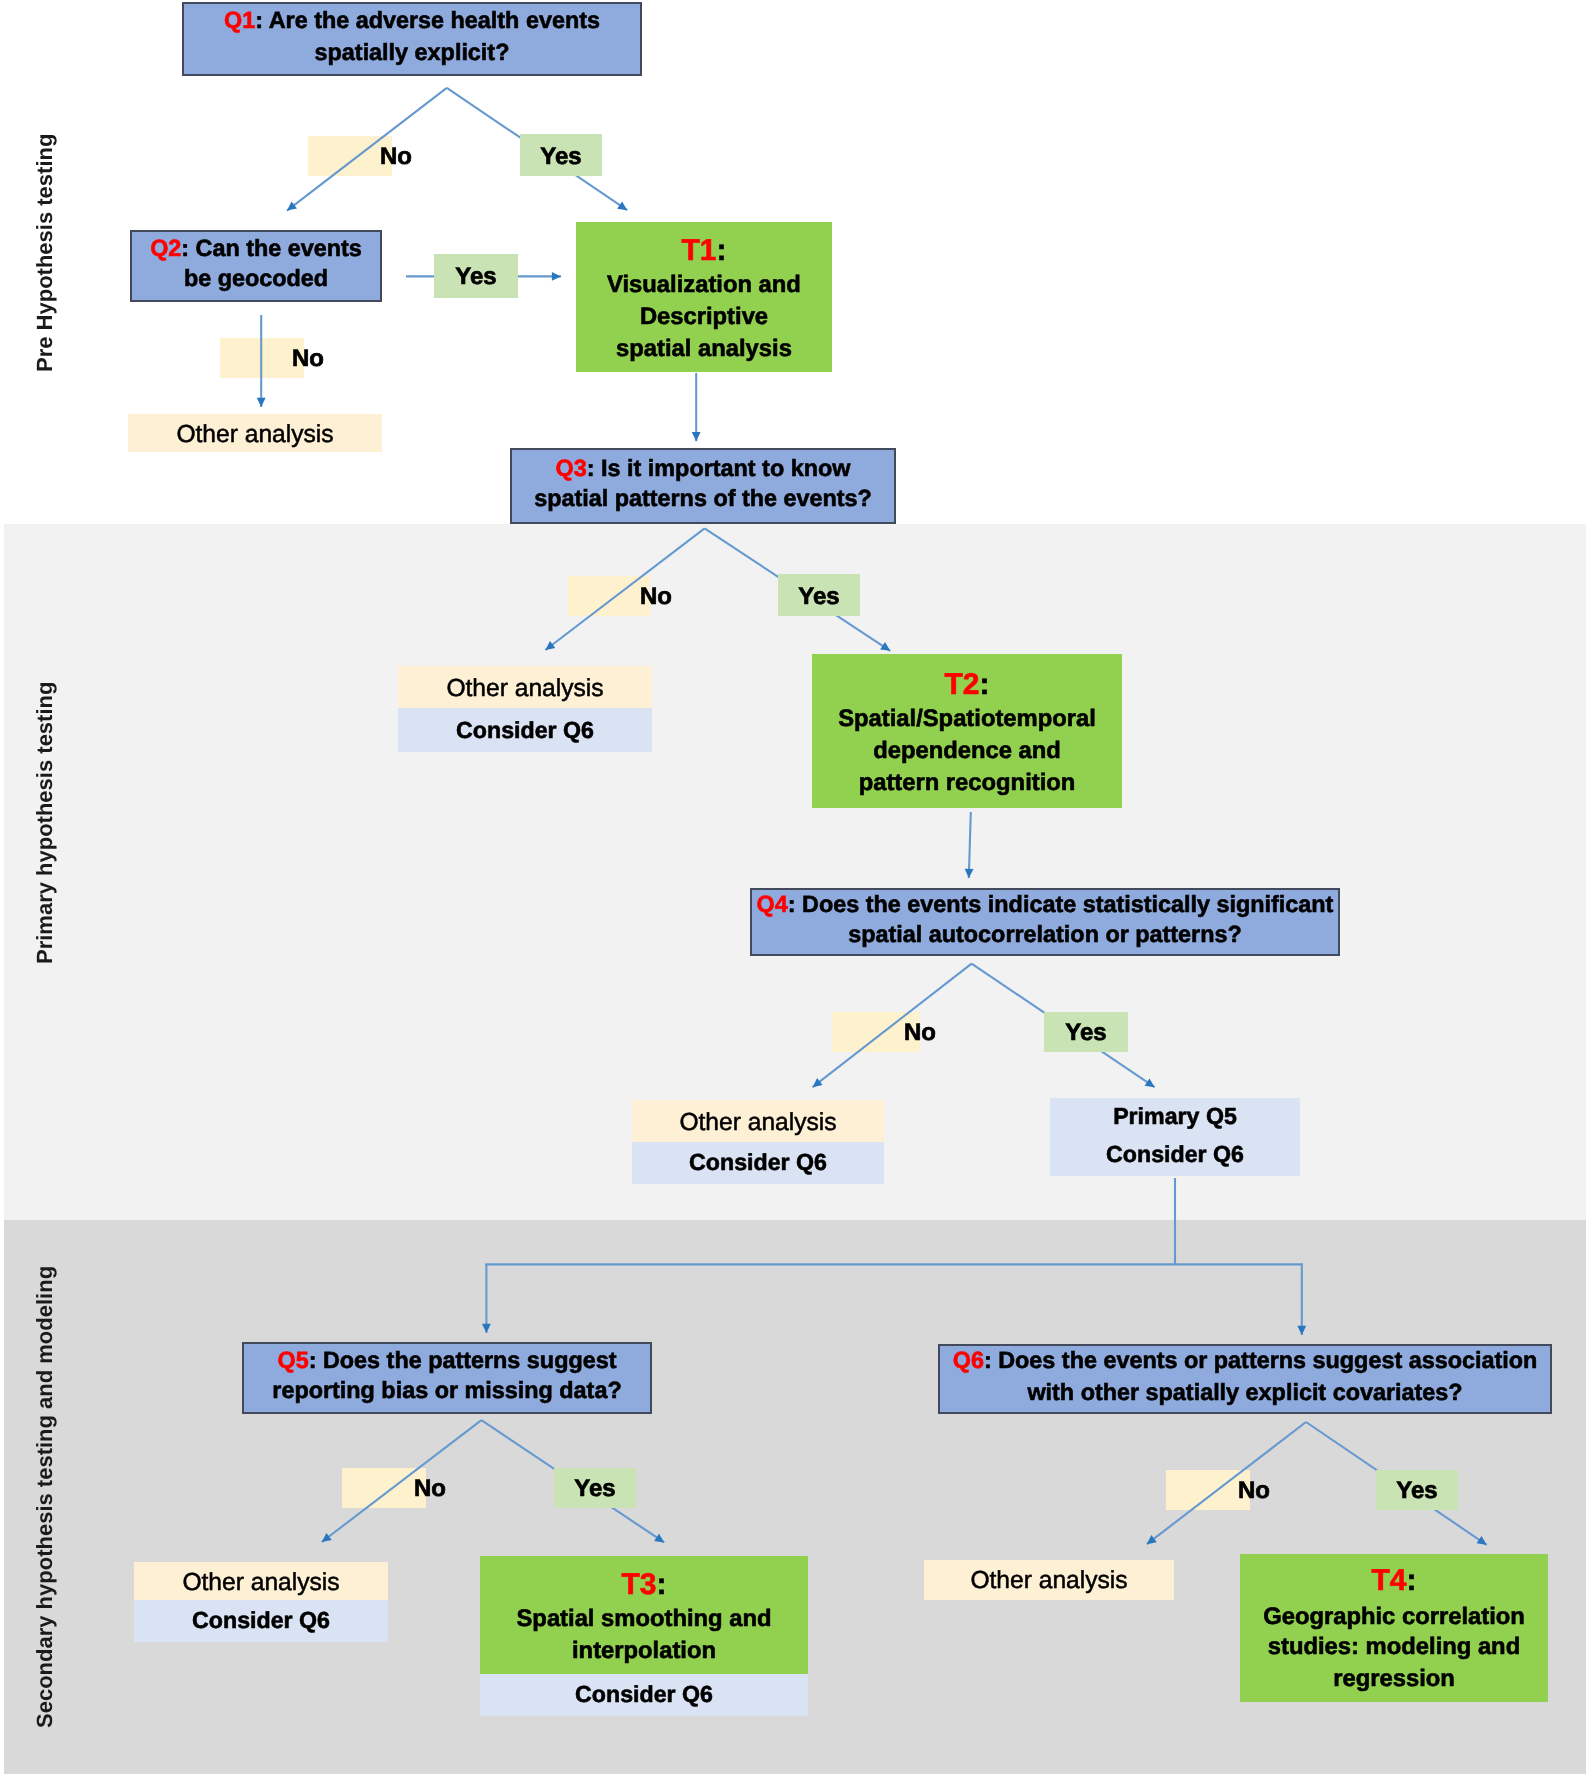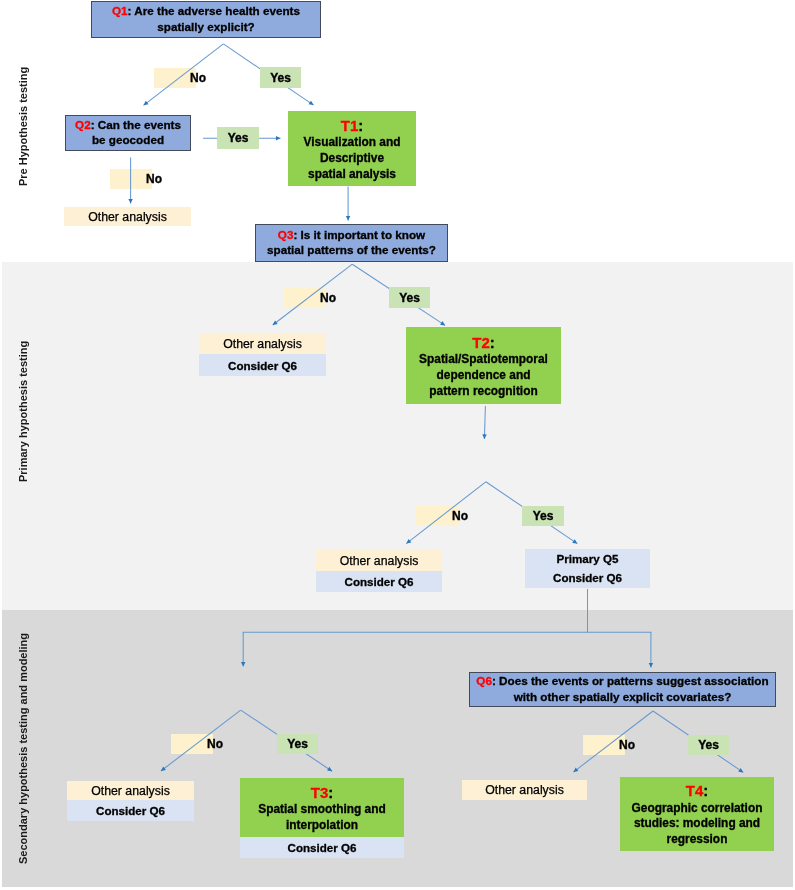--- a/index.html
+++ b/index.html
@@ -101,21 +101,29 @@
   <div class="node q" style="left:65px;top:115px;width:126px;height:36px;">
     <span><b class="tag">Q2</b><span style="display:inline">: </span><span style="display:inline">Can the events</span></span>
     <span>be geocoded</span>
   </div>
 
   <div class="node q" style="left:255px;top:224px;width:193px;height:38px;align-items:center;">
     <span><b class="tag">Q3</b><span style="display:inline">: </span><span style="display:inline">Is it important to know</span></span>
     <span>spatial patterns of the events?</span>
   </div>
 
+  <div class="node q" style="left:375px;top:444px;width:295px;height:34px;">
+    <span><b class="tag">Q4</b><span style="display:inline">: </span><span style="display:inline">Does the events indicate statistically significant</span></span>
+    <span>spatial autocorrelation or patterns?</span>
+  </div>
 
+  <div class="node q" style="left:121px;top:671px;width:205px;height:36px;">
+    <span><b class="tag">Q5</b><span style="display:inline">: </span><span style="display:inline">Does the patterns suggest</span></span>
+    <span>reporting bias or missing data?</span>
+  </div>
 
   <div class="node q" style="left:469px;top:672px;width:307px;height:35px;">
     <span><b class="tag">Q6</b><span style="display:inline">: </span><span style="display:inline">Does the events or patterns suggest association</span></span>
     <span>with other spatially explicit covariates?</span>
   </div>
 
   <div class="node t" style="left:288px;top:111px;width:128px;height:75px;">
     <span class="ttag"><b class="tag">T1</b><span style="display:inline">:</span></span>
     <span>Visualization and</span>
     <span>Descriptive</span>

